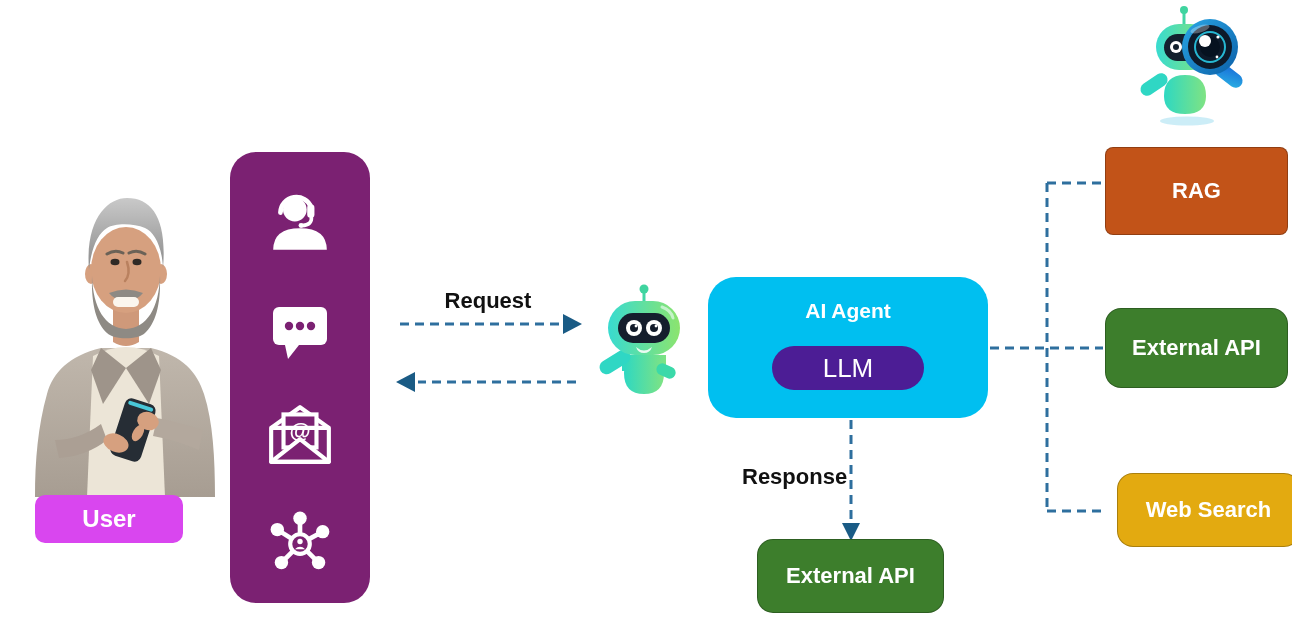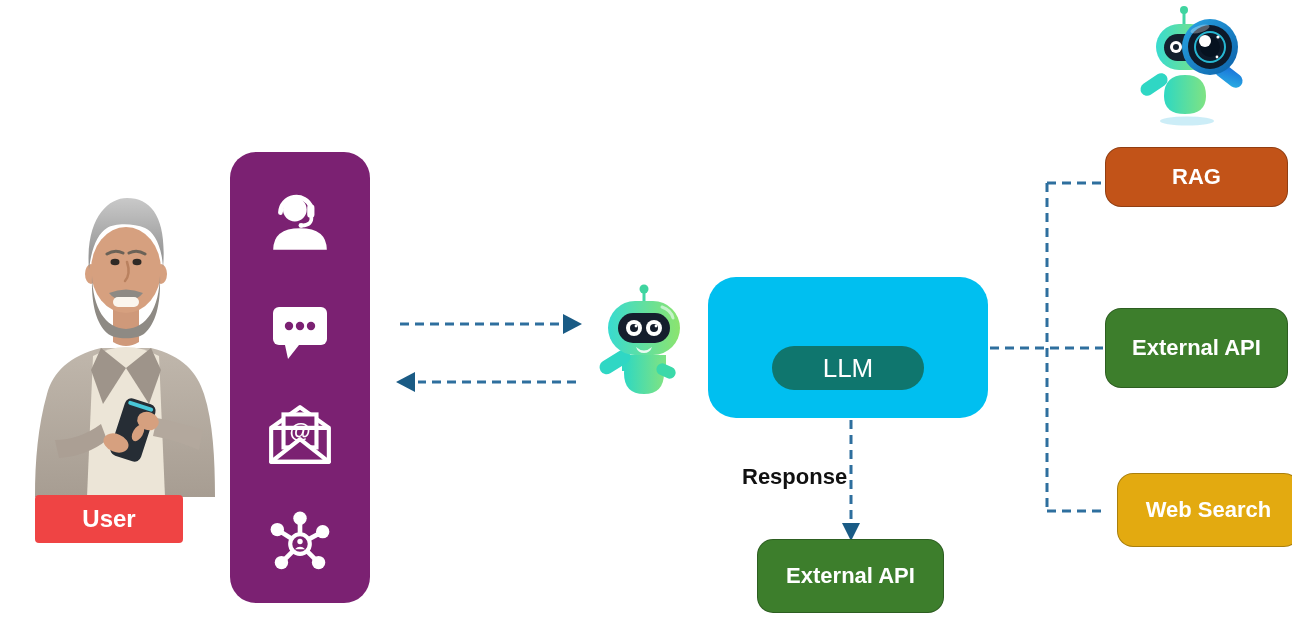--- a/index.html
+++ b/index.html
@@ -12,22 +12,22 @@
   #connectors{position:absolute;left:0;top:0;width:1292px;height:617px;z-index:1;}
   
   #channel-panel{
     left:230px;top:152px;width:140px;height:451px;border-radius:26px;
     background:#7B2172;z-index:2;
   }
   .panel-icon{position:absolute;left:50%;transform:translateX(-50%);}
   
   #user-photo{left:5px;top:190px;width:210px;height:307px;z-index:2;}
   #user-badge{
-    left:35px;top:495px;width:148px;height:48px;border-radius:4px;
-    background:#ef4444;color:#fff;font-weight:bold;font-size:24px;
+    left:35px;top:495px;width:148px;height:48px;border-radius:10px;
+    background:#d946ef;color:#fff;font-weight:bold;font-size:24px;
     display:flex;align-items:center;justify-content:center;z-index:3;
   }
   
   .flow-label{
     position:absolute;font-weight:bold;font-size:22px;color:#111;
     text-align:center;z-index:3;
   }
   #request-label{left:398px;top:288px;width:180px;}
   #response-label{left:398px;top:394px;width:180px;}
   #actions-label{left:742px;top:464px;width:100px;}
@@ -37,31 +37,31 @@
   
   #agent-box{
     left:708px;top:277px;width:280px;height:141px;border-radius:28px;
     background:#00BFF0;z-index:2;
   }
   #agent-title{
     margin-top:22px;text-align:center;color:#fff;font-weight:bold;font-size:21px;
   }
   #llm-box{
     position:absolute;left:64px;top:69px;width:152px;height:44px;border-radius:22px;
-    background:#0f766e;color:#fff;font-size:26px;display:flex;align-items:center;
+    background:#4c1d95;color:#fff;font-size:26px;display:flex;align-items:center;
     justify-content:center;
   }
   
   .tool-box{
     position:absolute;left:1105px;width:183px;border-radius:16px;
     border:1px solid rgba(0,0,0,0.25);box-sizing:border-box;
     color:#fff;font-weight:bold;font-size:22px;
     display:flex;align-items:center;justify-content:center;z-index:2;
   }
-  #rag-box{top:147px;height:60px;background:#C25318;}
+  #rag-box{top:147px;height:88px;background:#C25318;border-radius:8px;}
   #ext-api-box{top:308px;height:80px;background:#3D7E2C;}
   #web-search-box{top:473px;height:74px;background:#E3AA10;margin-left:12px;}
   #actions-target-box{
     position:absolute;left:757px;top:539px;width:187px;height:74px;border-radius:16px;
     border:1px solid rgba(0,0,0,0.25);box-sizing:border-box;background:#3D7E2C;
     color:#fff;font-weight:bold;font-size:22px;display:flex;align-items:center;
     justify-content:center;z-index:2;
   }
 </style>
 </head>
@@ -186,20 +186,21 @@
       <circle cx="10" cy="19" r="6.5" fill="#fff"></circle>
       <circle cx="54" cy="21" r="6.5" fill="#fff"></circle>
       <circle cx="14" cy="51" r="6.5" fill="#fff"></circle>
       <circle cx="50" cy="51" r="6.5" fill="#fff"></circle>
       <circle cx="32" cy="33" r="9.5" fill="#7B2172" stroke="#fff" stroke-width="4"></circle>
       <circle cx="32" cy="30.5" r="2.6" fill="#fff"></circle>
       <path d="M27,38 Q32,33.5 37,38 Z" fill="#fff"></path>
     </svg>
   </div>
 
+  <div id="request-label" class="flow-label">Request</div>
   <div id="actions-label" class="flow-label">Response</div>
 
   <svg id="agent-mascot" class="abs" viewBox="0 0 96 122" xmlns="http://www.w3.org/2000/svg">
     <defs>
       <linearGradient id="rbH" x1="0" y1="0" x2="1" y2="0">
         <stop offset="0" stop-color="#38dbd0"></stop>
           <stop offset="1" stop-color="#8ce46e"></stop>
       </linearGradient>
       <linearGradient id="rbB" x1="0" y1="0" x2="1" y2="0">
         <stop offset="0" stop-color="#2ed8c2"></stop>
@@ -218,20 +219,21 @@
     <circle cx="38" cy="47" r="8" fill="#fff"></circle>
     <circle cx="38" cy="47" r="4" fill="#131c2b"></circle>
     <circle cx="40" cy="45" r="1.4" fill="#fff"></circle>
     <circle cx="58" cy="47" r="8" fill="#fff"></circle>
     <circle cx="58" cy="47" r="4" fill="#131c2b"></circle>
     <circle cx="60" cy="45" r="1.4" fill="#fff"></circle>
     <path d="M40,66 Q48,73 56,66 Q54,72 48,72 Q42,72 40,66 Z" fill="#eafbf2"></path>
   </svg>
 
   <div id="agent-box" class="abs">
+    <div id="agent-title">AI Agent</div>
     <div id="llm-box">
       <span>LLM</span>
     </div>
   </div>
 
   <div id="rag-box" class="tool-box">
     <span>RAG</span>
   </div>
   <div id="ext-api-box" class="tool-box">
     <span>External API</span>

